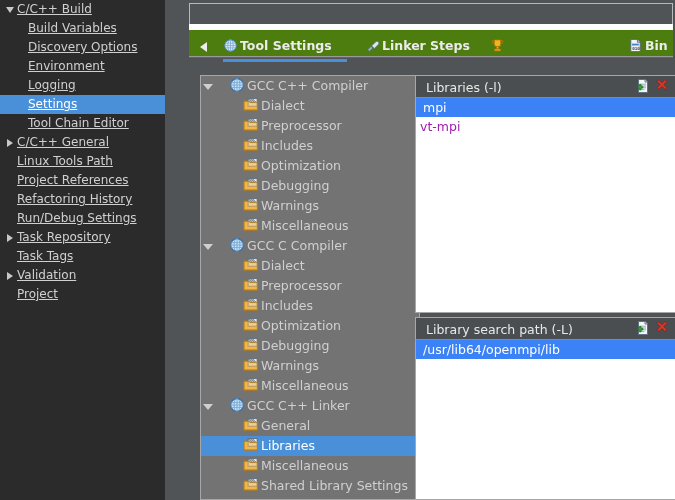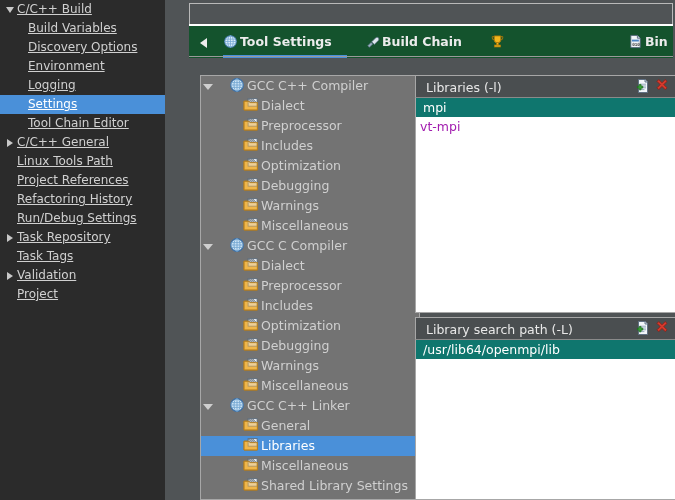--- a/index.html
+++ b/index.html
@@ -51,21 +51,21 @@
   }
   .topbox{
     position:absolute;left:1px;top:3px;width:484px;height:21px;
     background:#505456;border:1px solid #b9b9b9;border-bottom:none;
     box-sizing:border-box;
   }
 
   
   .tabstrip{
     position:absolute;left:1px;top:24px;width:484px;height:34px;
-    background:#14532d;border-top:2px solid #ffffff;
+    background:#4d7c0f;border-top:6px solid #ffffff;
     box-sizing:border-box;
   }
   .tab-scroll-left{
     position:absolute;left:8px;top:9px;width:14px;height:16px;cursor:pointer;
   }
   .tab-scroll-left::before{
     content:"";position:absolute;left:3px;top:3px;
     border-right:7px solid #ededed;
     border-top:5px solid transparent;border-bottom:5px solid transparent;
   }
@@ -127,21 +127,21 @@
     display:inline-block;width:20px;height:19px;vertical-align:top;cursor:pointer;
   }
   .lp-body{
     background:#ffffff;border:1px solid #a7a7a7;border-top:none;
     box-sizing:border-box;overflow:hidden;
   }
   .li{
     height:19px;line-height:19px;font-size:12.5px;color:#a21caf;
     padding-left:4px;white-space:nowrap;
   }
-  .li.sel{background:#0f766e;color:#ffffff;padding-left:7px;}
+  .li.sel{background:#3b82f6;color:#ffffff;padding-left:7px;}
 </style>
 </head>
 <body>
 
 <div class="root">
 
   <div class="nav" id="nav">
       <div class="nav-row" style="position: absolute; left: 0px; right: 0px; top: 0px;"><span class="tw open"></span><span class="nav-label">C/C++ Build</span></div>
       <div class="nav-row" style="position: absolute; left: 0px; right: 0px; top: 19px;"><span class="tw"></span><span class="tw"></span><span class="nav-label">Build Variables</span></div>
       <div class="nav-row" style="position: absolute; left: 0px; right: 0px; top: 38px;"><span class="tw"></span><span class="tw"></span><span class="nav-label">Discovery Options</span></div>
@@ -168,21 +168,21 @@
     <div class="tabstrip" id="tabstrip">
       <div class="tab-scroll-left"></div>
     <div class="tab active" style="left: 34px; width: 124px;"><span class="ticon"><svg width="15" height="15" viewBox="0 0 16 16">
               <circle cx="8" cy="8" r="6.2" fill="#d9ecfb" stroke="#4a7fb0" stroke-width="1.1"></circle>
               <ellipse cx="8" cy="8" rx="2.9" ry="6.2" fill="none" stroke="#76a8d4" stroke-width="0.9"></ellipse>
               <path d="M8 1.8 L8 14.2 M1.8 8 H14.2 M2.3 5.5 H13.7 M2.3 10.5 H13.7" stroke="#76a8d4" stroke-width="0.8"></path>
             </svg></span><span>Tool Settings</span></div>
         <div class="tab" style="left: 176px; width: 104px;"><span class="ticon"><svg width="15" height="15" viewBox="0 0 16 16">
               <path d="M3 12.5 L6.5 9 L8.2 10.7 L4.7 14.2 Z" fill="#9fb4c6" stroke="#5c7286" stroke-width="0.8"></path>
               <path d="M7.2 8.3 L11.6 3.9 a2 2 0 0 1 2.8 2.8 L10 11.1 Z" fill="#dfe7ee" stroke="#5c7286" stroke-width="0.8"></path>
-            </svg></span><span>Build Chain</span></div>
+            </svg></span><span>Linker Steps</span></div>
         <div class="tab" style="left: 301px; width: 116px;"><span class="ticon"><svg width="15" height="15" viewBox="0 0 16 16">
               <path d="M4.5 2 H11.5 V6 a3.5 3.5 0 0 1 -7 0 Z" fill="#f2b51d" stroke="#a8770a" stroke-width="0.9"></path>
               <path d="M4.6 2.8 H2.4 v1.4 a2.2 2.2 0 0 0 2.2 2.2" fill="none" stroke="#a8770a" stroke-width="1"></path>
               <path d="M11.4 2.8 H13.6 v1.4 a2.2 2.2 0 0 1 -2.2 2.2" fill="none" stroke="#a8770a" stroke-width="1"></path>
               <rect x="7" y="9.2" width="2" height="2.6" fill="#f2b51d" stroke="#a8770a" stroke-width="0.8"></rect>
               <rect x="4.8" y="11.8" width="6.4" height="2" fill="#f2b51d" stroke="#a8770a" stroke-width="0.8"></rect>
             </svg></span></div>
         <div class="tab" style="left: 439px; width: 48px;"><span class="ticon"><svg width="15" height="15" viewBox="0 0 16 16">
               <path d="M3 1.5 H10 L13 4.5 V14.5 H3 Z" fill="#f2f5f8" stroke="#51627a" stroke-width="0.9"></path>
               <path d="M10 1.5 V4.5 H13" fill="#cfdae6" stroke="#51627a" stroke-width="0.9"></path>

